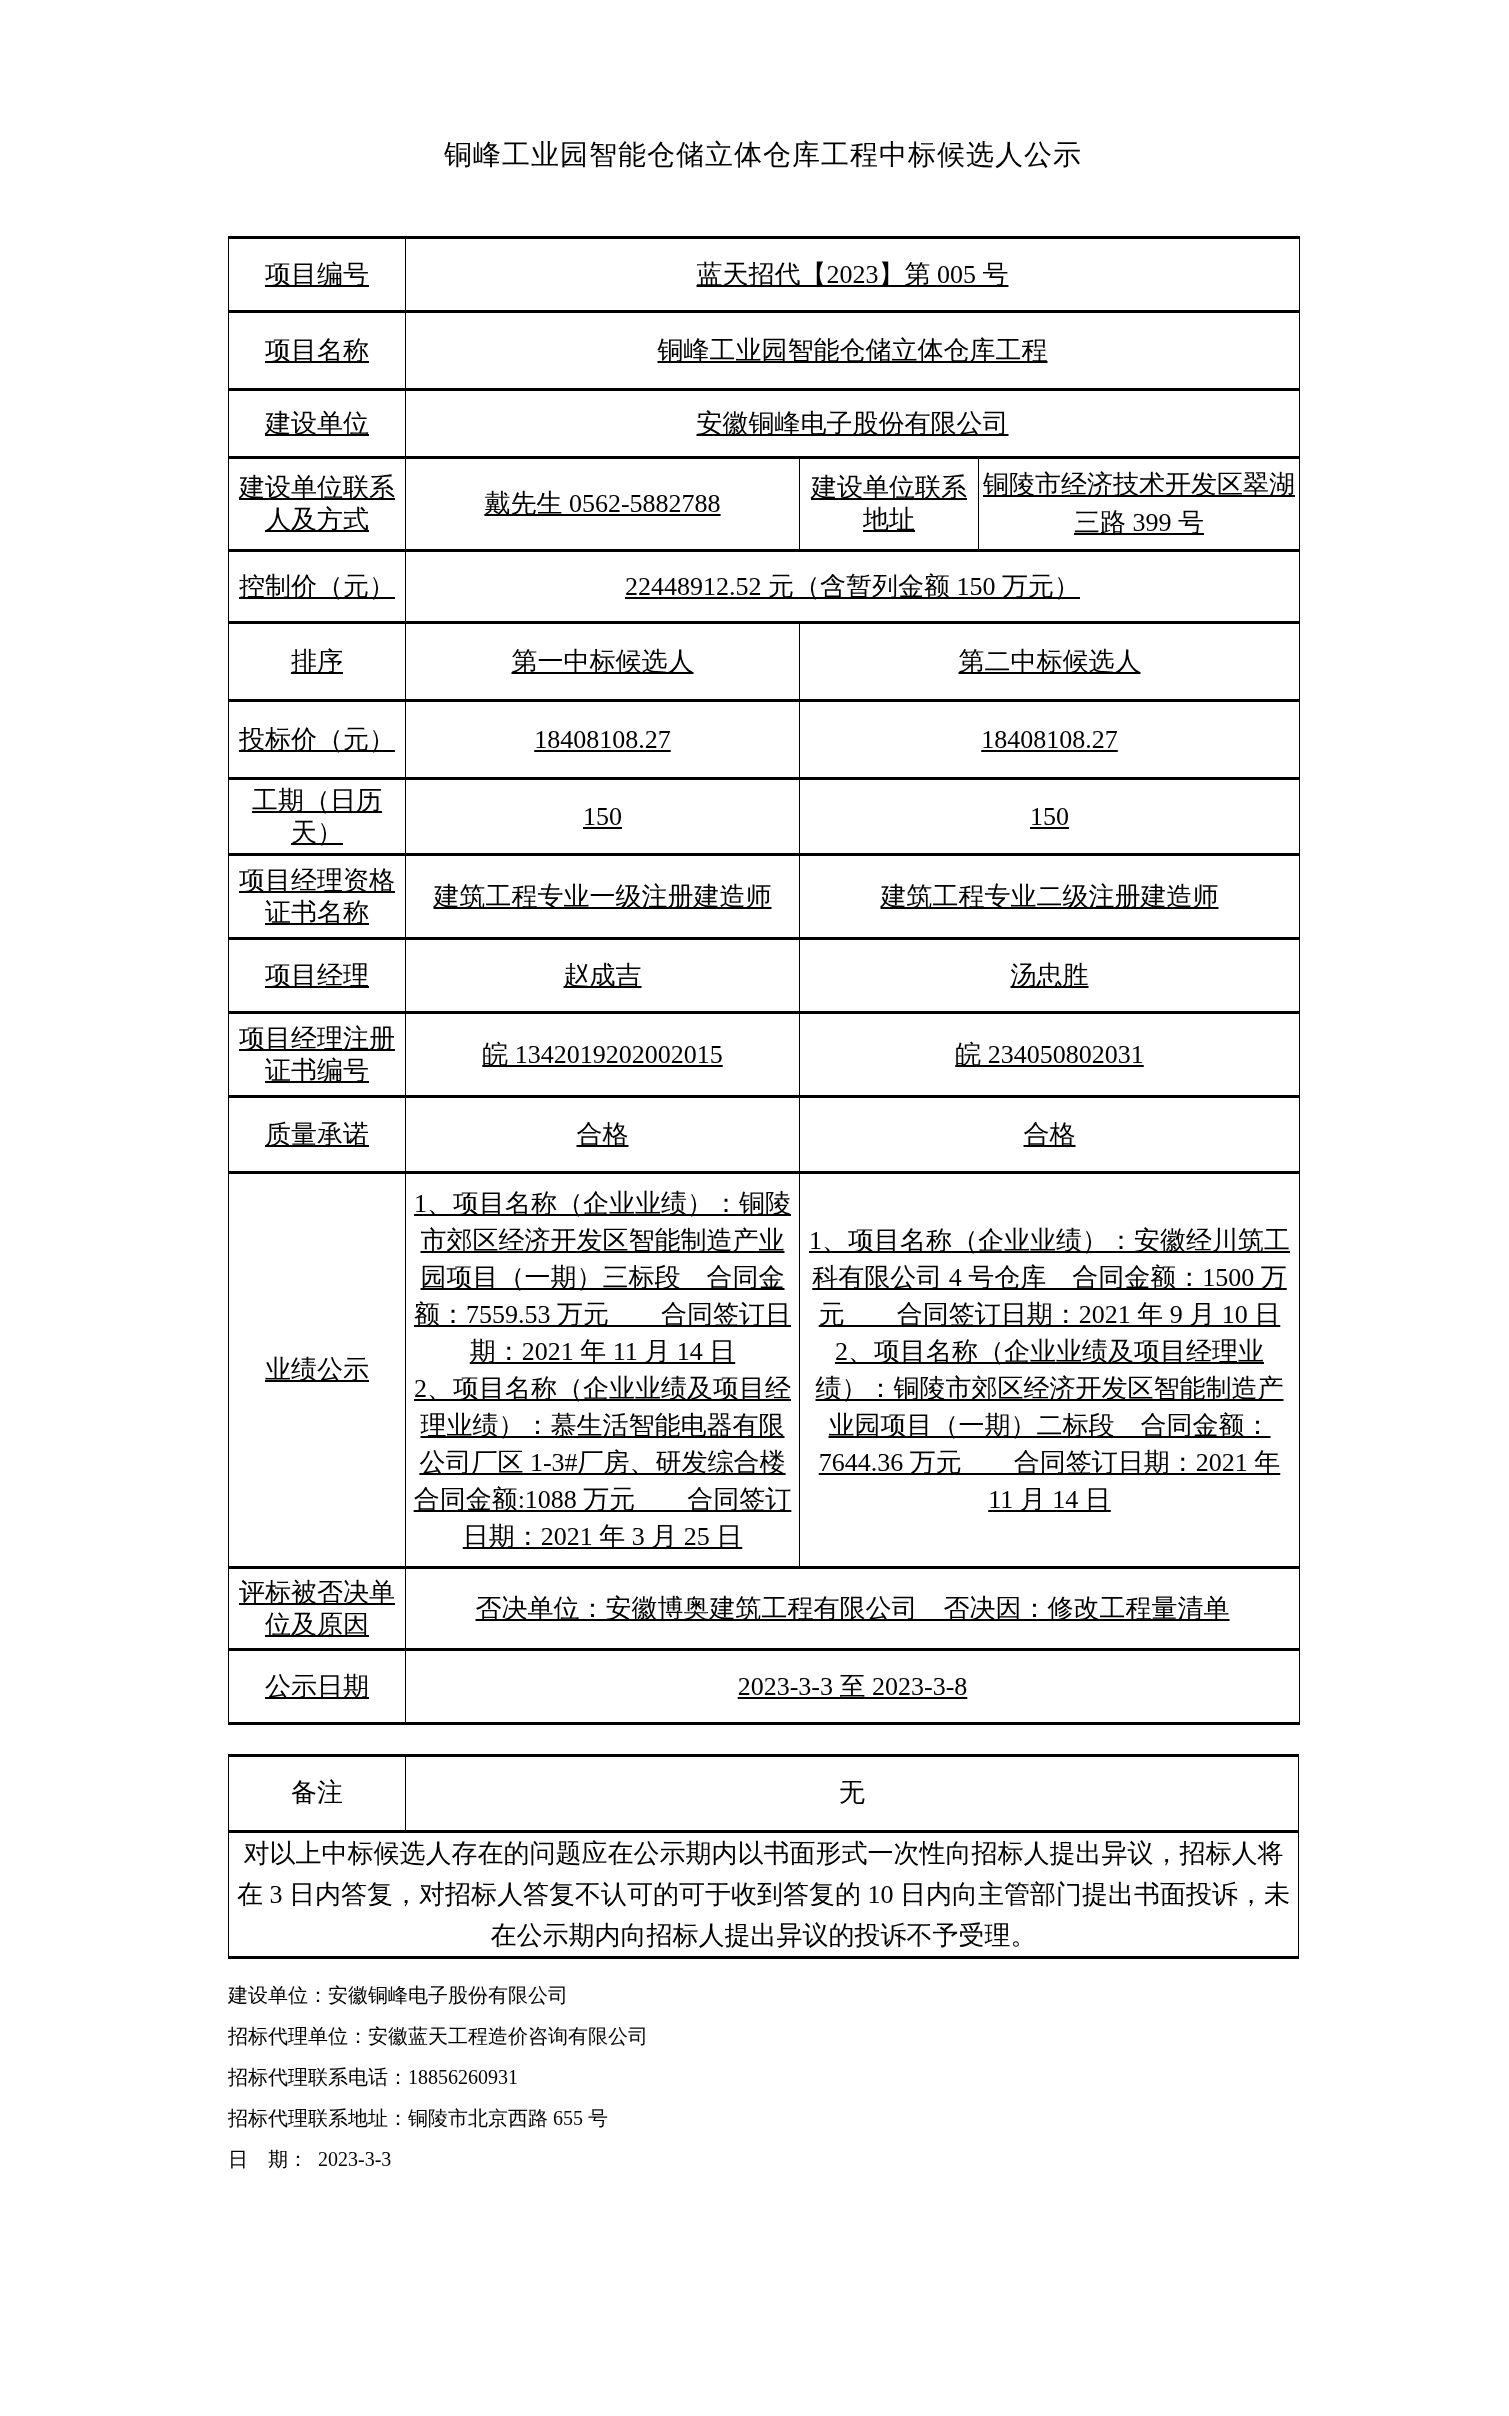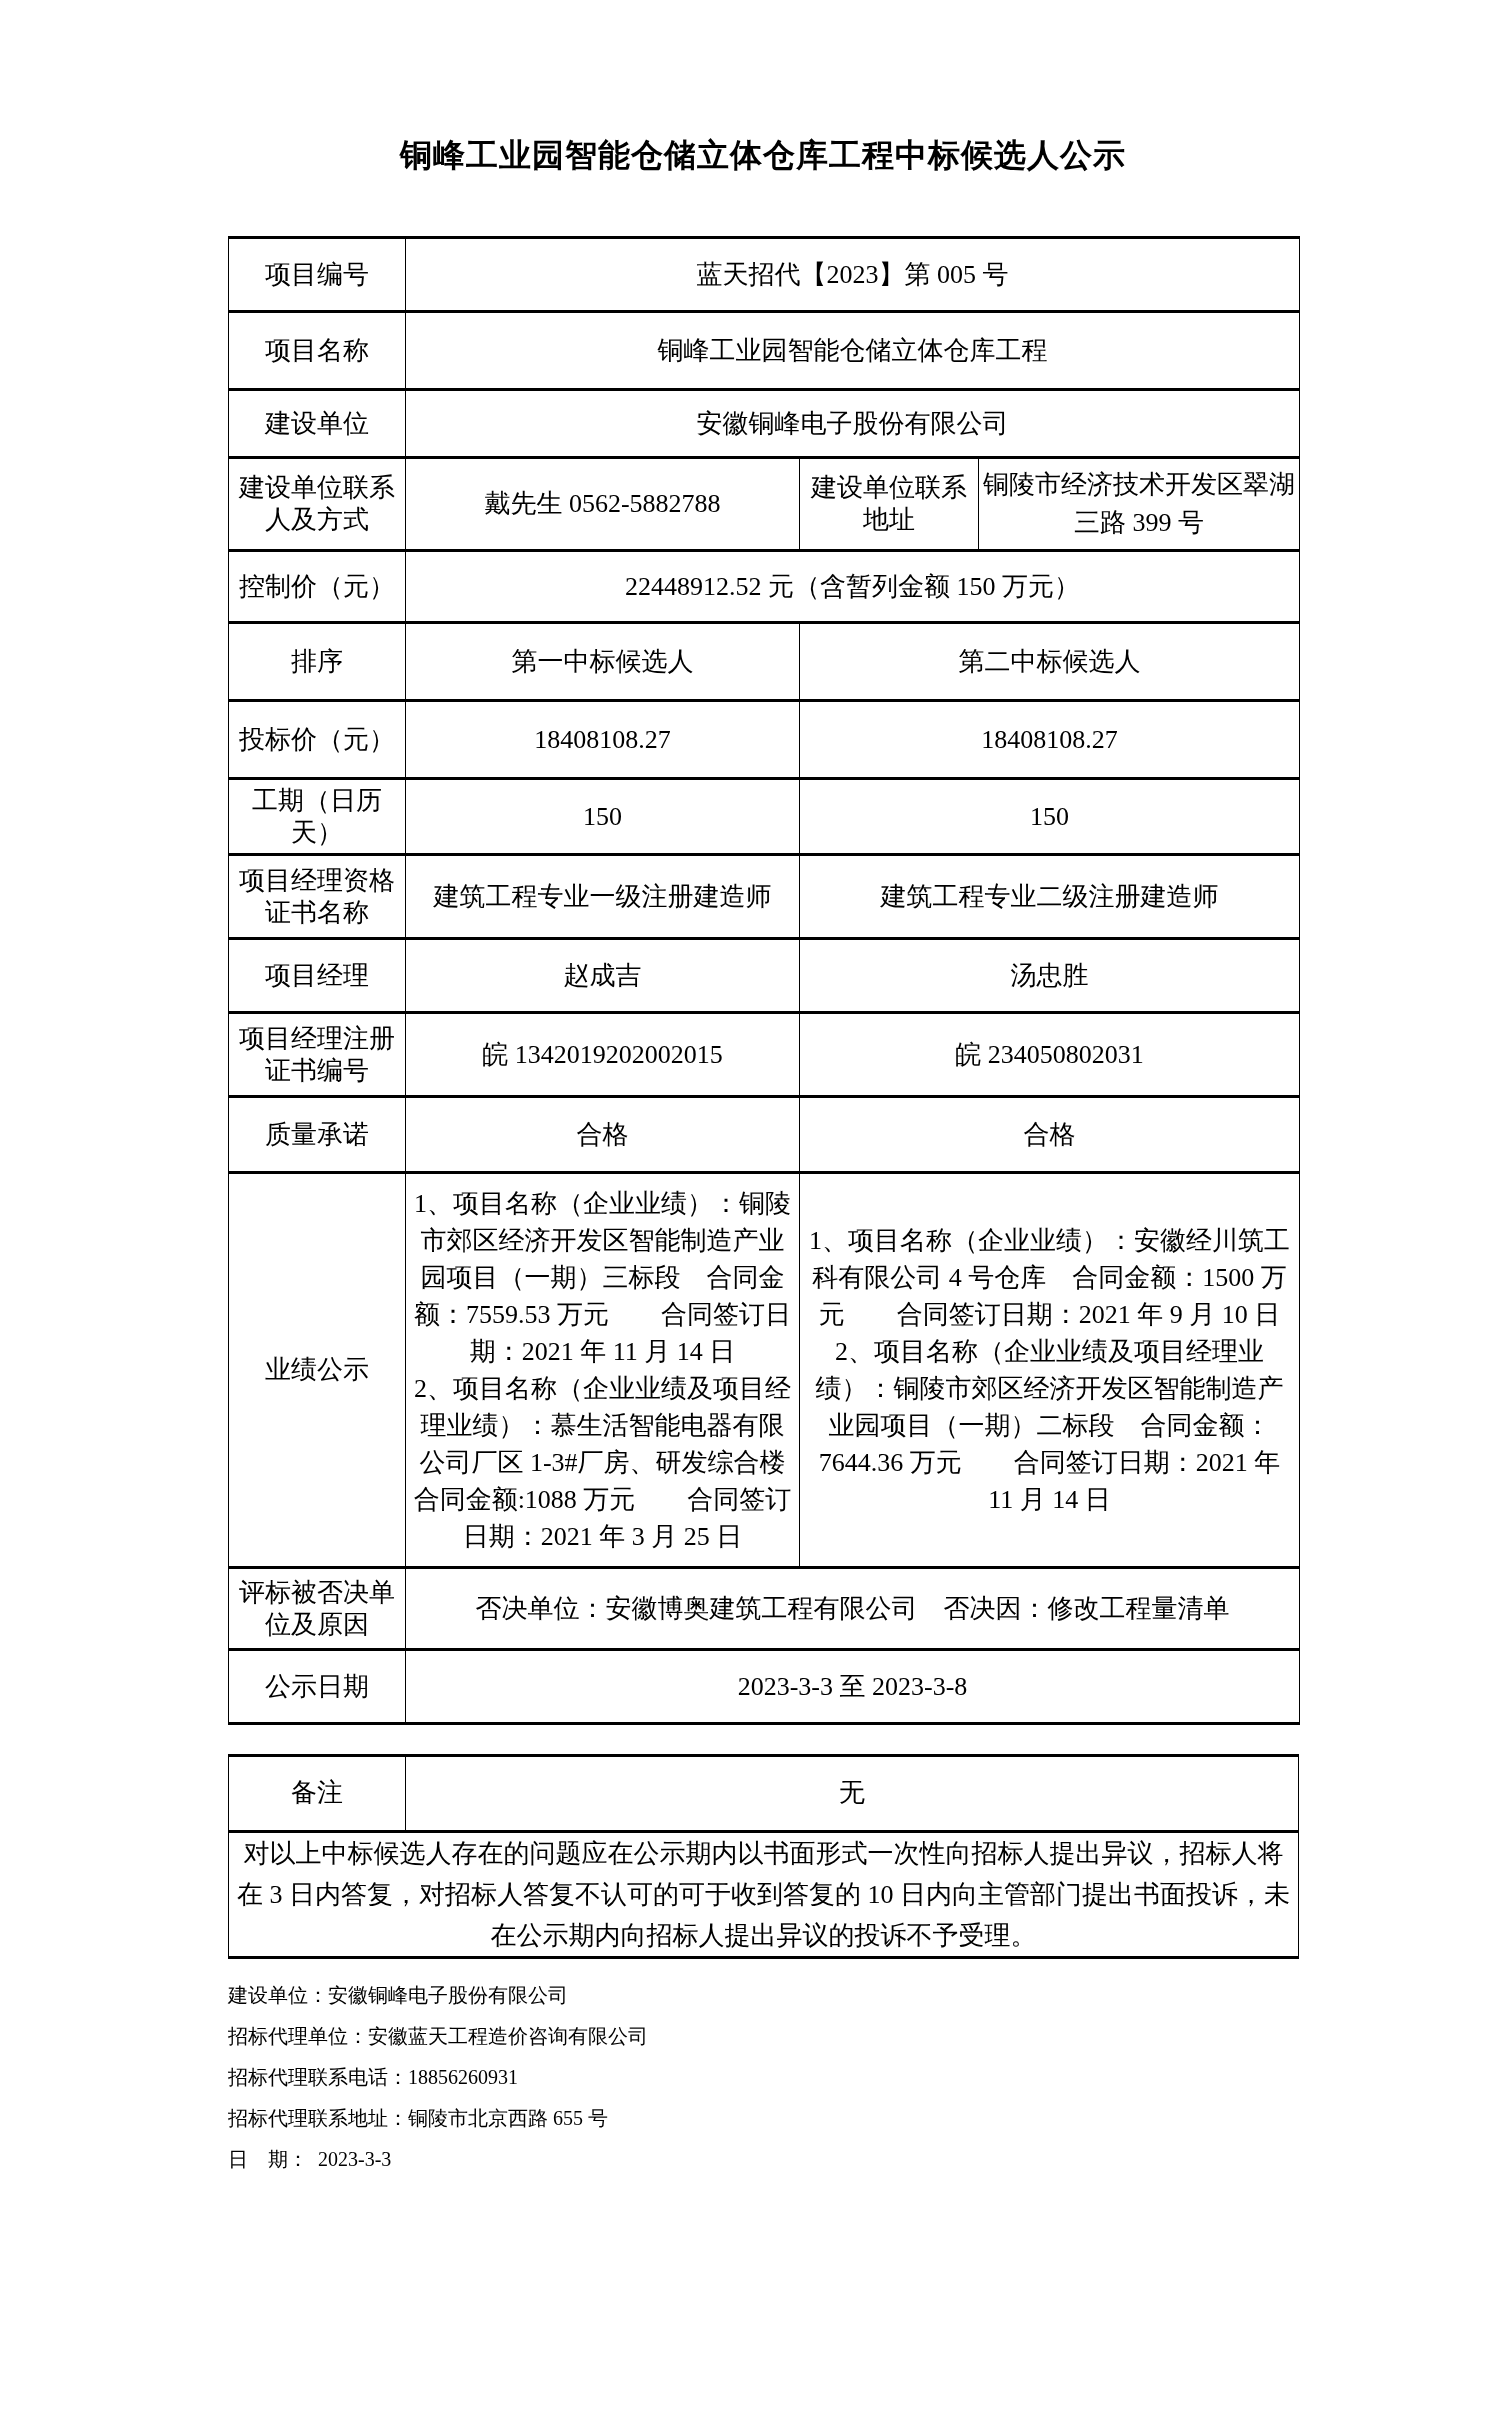--- a/index.html
+++ b/index.html
@@ -12,40 +12,41 @@
     font-family:"Liberation Serif","DejaVu Serif",serif;
     overflow:hidden;
   }
   .content{
     margin-left:228px;
     width:1070px;
     padding-top:131px;
   }
   .doc-title{
     text-align:center;
-    font-size:32px;
-    font-weight:bold;
+    font-size:28px;
+    font-weight:normal;
     line-height:48px;
     letter-spacing:1px;
   }
   table.bid{
     border-collapse:collapse;
     table-layout:fixed;
     width:1070px;
     margin-top:57px;
   }
   table.bid td{
     border:1.9px solid #000;
     border-top-width:3.8px;
     border-bottom-width:3.8px;
     font-size:26px;
     text-align:center;
     vertical-align:middle;
     padding:0 3.8px;
     overflow:hidden;
+    text-decoration:underline;
   }
   td.lab{
     font-size:24px;
     padding:0 2.9px;
     line-height:32px;
   }
   td.val{line-height:34px;}
   td.addr{padding:0 21px;line-height:38px;}
   td.perf{
     text-align:justify;

